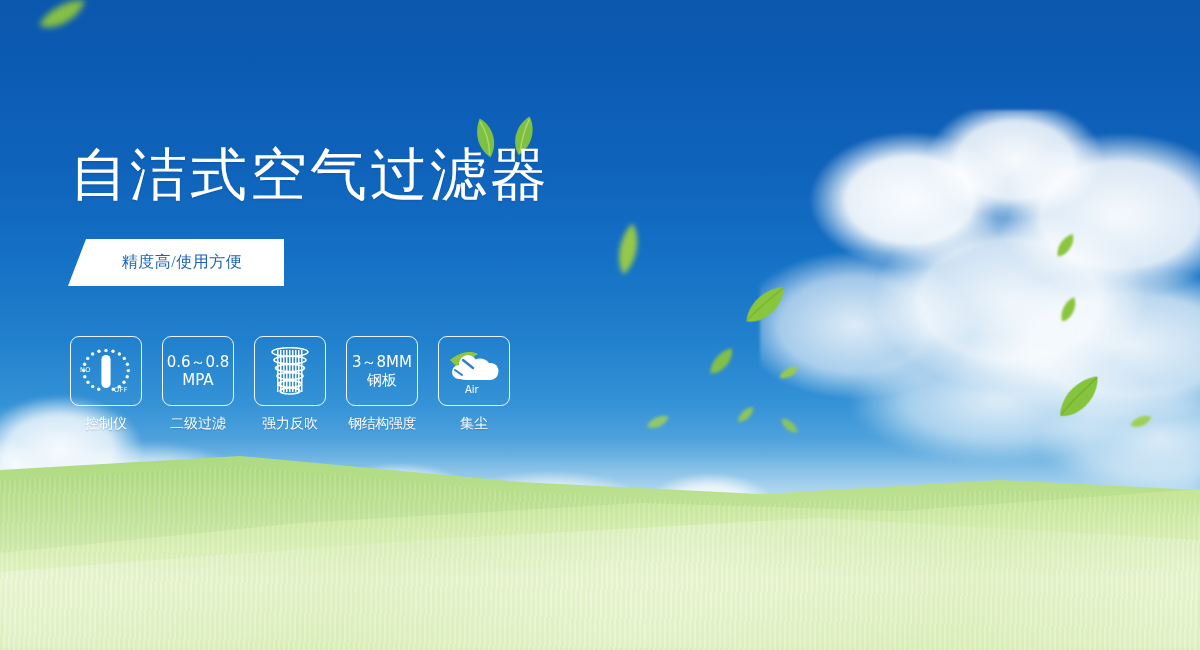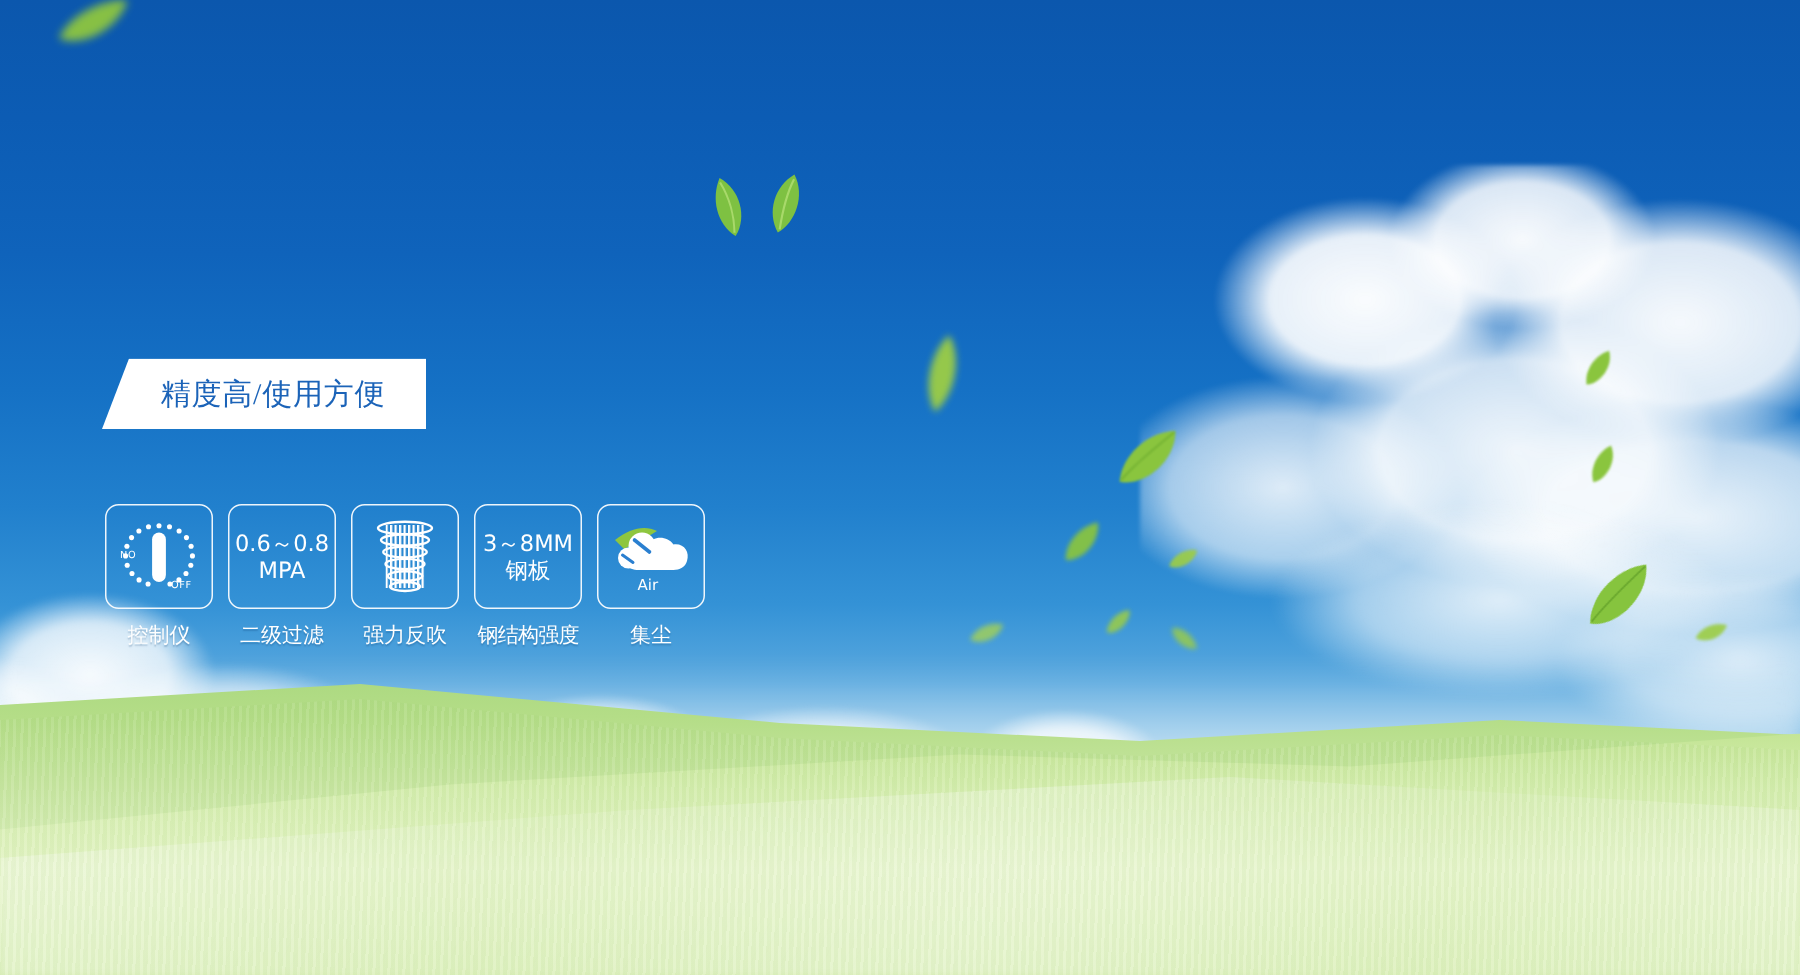--- a/index.html
+++ b/index.html
@@ -126,28 +126,28 @@
     background:#1b4a9c;
     display:flex;align-items:center;justify-content:center;
     color:#ffffff;font-size:20px;letter-spacing:.5px;
     padding:0 14px;box-sizing:border-box;
     font-family:"DejaVu Sans","Liberation Sans",sans-serif;
   }
   .badge-light{
     position:relative;height:47px;min-width:216px;
     background:#ffffff;
     display:flex;align-items:center;justify-content:center;
-    color:#1b63b8;font-size:20px;letter-spacing:.5px;
+    color:#1b63b8;font-size:16px;letter-spacing:.5px;
     padding:0 16px 0 28px;box-sizing:border-box;
     clip-path:polygon(18px 0, 100% 0, 100% 100%, 0 100%);
     margin-left:-2px;
     font-family:Liberation Serif, serif;
   }
 
-  .features{position:absolute;left:70px;top:336px;display:flex;gap:10px;}
+  .features{position:absolute;left:70px;top:336px;display:flex;gap:20px;}
   .feature{width:72px;display:flex;flex-direction:column;align-items:center;}
   .fbox{
     width:72px;height:70px;box-sizing:border-box;
     border:1.5px solid rgba(255,255,255,.92);border-radius:9px;
     display:flex;flex-direction:column;align-items:center;justify-content:center;
     color:#ffffff;position:relative;overflow:visible;
   }
   .ftext{
     font-size:15px;line-height:18px;text-align:center;color:#fff;letter-spacing:0;
     font-family:"DejaVu Sans","Liberation Sans",sans-serif;
@@ -261,20 +261,21 @@
   </div>
   <div class="leaf" style="left:512px;top:114px;width:24px;height:44px;transform:rotate(16deg);">
     <svg viewBox="0 0 40 70">
         <path d="M20 1 C38 20 36 52 20 68 C2 50 2 20 20 1 Z" fill="#7ec142"></path>
         <path d="M21 6 C17 26 19 48 21 64" stroke="#a8d96a" stroke-width="2.4" fill="none"></path>
       </svg>
   </div>
 
   <div class="content">
 
+    <div class="title">自洁式空气过滤器</div>
 
     <div class="badges">
       <div class="badge-light">
         <span>精度高/使用方便</span>
       </div>
     </div>
 
     <div class="features">
 
       <div class="feature">

